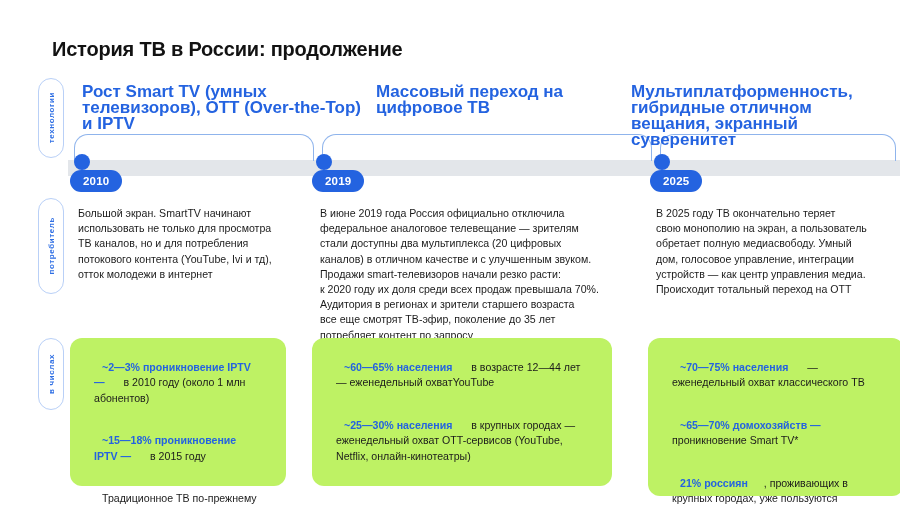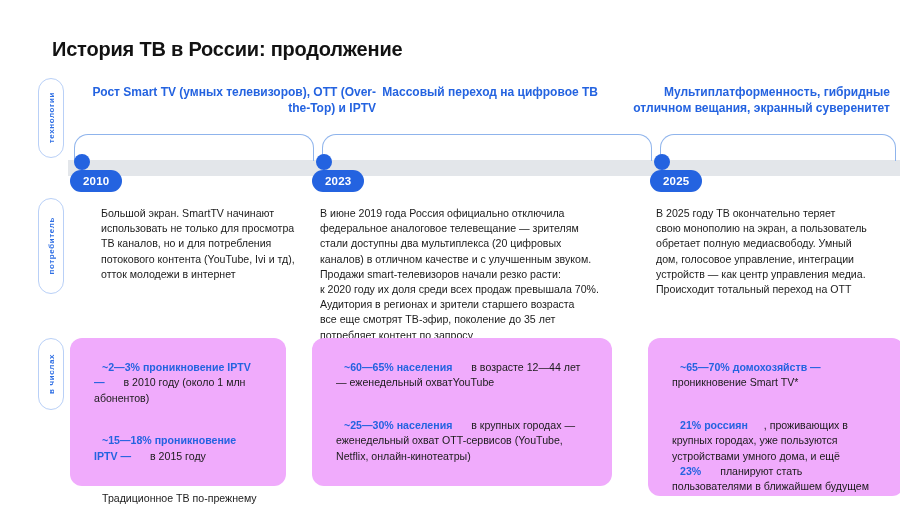--- a/index.html
+++ b/index.html
@@ -106,42 +106,42 @@
     font-weight: 600;
     line-height: 22px;
     letter-spacing: 0.2px;
     white-space: nowrap;
     text-align: center;
   }
 
   .tech-heading {
     position: absolute;
     top: 0;
-    font-size: 12px;
+    font-size: 17px;
     font-weight: 700;
     line-height: 16px;
     color: #2463e0;
-    text-align: right;
+    text-align: left;
   }
 
   
   .consumer-text {
     position: absolute;
     top: 182px;
     font-size: 10.6px;
     line-height: 15.2px;
     color: #1b1b1b;
     white-space: pre-line;
   }
 
   
   .num-card {
     position: absolute;
     top: 322px;
-    background: #f0abfc;
+    background: #bef264;
     border-radius: 12px;
     padding: 14px 16px 16px 16px;
   }
   .num-card p {
     font-size: 10.6px;
     line-height: 15.4px;
     color: #1b1b1b;
     margin-bottom: 11px;
   }
   .num-card p:last-child { margin-bottom: 0; }
@@ -186,25 +186,25 @@
 на цифровое ТВ</div>
     <div class="tech-heading" style="left:555px; width:275px;">Мультиплатформенность, гибридные
 отличном вещания, экранный
 суверенитет</div>
 
     <div class="node-dot" style="left:12px;"></div>
     <div class="node-dot" style="left:254px;"></div>
     <div class="node-dot" style="left:592px;"></div>
 
     <div class="year-badge" style="left:2px;">2010</div>
-    <div class="year-badge" style="left:244px;">2023</div>
+    <div class="year-badge" style="left:244px;">2019</div>
     <div class="year-badge" style="left:582px;">2025</div>
   </div>
 
-  <div class="consumer-text" style="left:54px;  width:245px;margin-left:23px;">Большой экран. SmartTV начинают
+  <div class="consumer-text" style="left:54px;  width:245px;">Большой экран. SmartTV начинают
 использовать не только для просмотра
 ТВ каналов, но и для потребления
 потокового контента (YouTube, Ivi и тд),
 отток молодежи в интернет</div>
   <div class="consumer-text" style="left:296px; width:336px;">В июне 2019 года Россия официально отключила
 федеральное аналоговое телевещание — зрителям
 стали доступны два мультиплекса (20 цифровых
 каналов) в отличном качестве и с улучшенным звуком.
 Продажи smart-телевизоров начали резко расти:
 к 2020 году их доля среди всех продаж превышала 70%.
@@ -221,19 +221,20 @@
   <div class="num-card" id="card-0" style="left:54px;  width:216px; height:148px;">
       <p><span class="hl">~2—3% проникновение IPTV —</span><span> в 2010 году (около 1 млн абонентов)</span></p>
       <p><span class="hl">~15—18% проникновение IPTV —</span><span> в 2015 году</span></p>
       <p><span>Традиционное ТВ по-прежнему остается абсолютным медиамонополистом</span></p>
     </div>
   <div class="num-card" id="card-1" style="left:296px; width:300px; height:148px;">
       <p><span class="hl">~60—65% населения</span><span> в возрасте 12—44 лет — еженедельный охватYouTube</span></p>
       <p><span class="hl">~25—30% населения</span><span> в крупных городах — еженедельный охват OTT-сервисов (YouTube, Netflix, онлайн-кинотеатры)</span></p>
     </div>
   <div class="num-card" id="card-2" style="left:632px; width:256px; height:158px;">
+      <p><span class="hl">~70—75% населения</span><span> — еженедельный охват классического ТВ</span></p>
       <p><span class="hl">~65—70% домохозяйств —</span><span> проникновение Smart TV*</span></p>
       <p><span class="hl">21% россиян</span><span>, проживающих в крупных городах, уже пользуются устройствами умного дома, и ещё </span><span class="hl">23%</span><span> планируют стать пользователями в ближайшем будущем</span></p>
     </div>
 
   <div class="footnote">* по данным М.Видео — Эльдорадо, LG, Mediascope</div>
 
 </div>
 
 </body></html>

